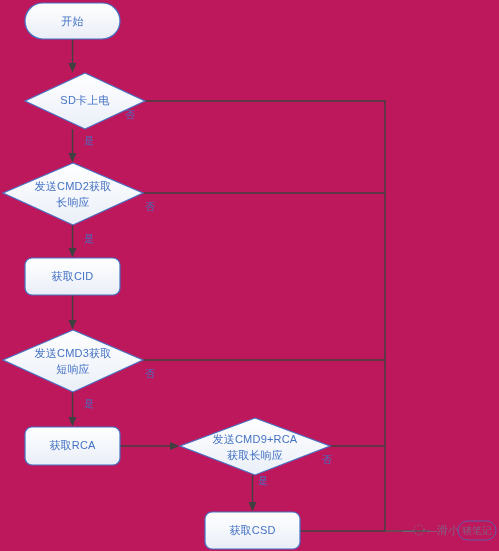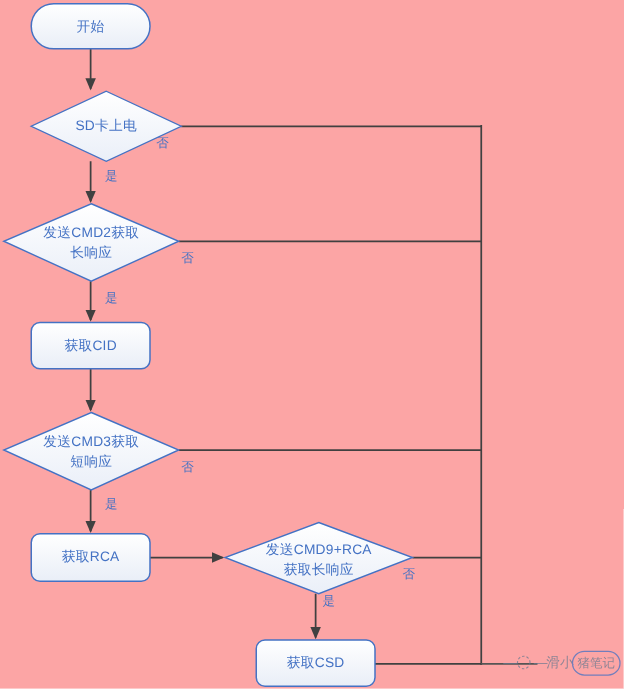--- a/index.html
+++ b/index.html
@@ -7,21 +7,21 @@
     padding: 0;
     background: #ffffff;
   }
   body {
     font-family: "Liberation Sans", "DejaVu Sans", sans-serif;
   }
   #canvas {
     position: relative;
     width: 499px;
     height: 551px;
-    background: #fca5a5;
+    background: #be185d;
     overflow: hidden;
   }
   #canvas svg {
     position: absolute;
     left: 0;
     top: 0;
     width: 499px;
     height: 551px;
   }
   .node-label {

